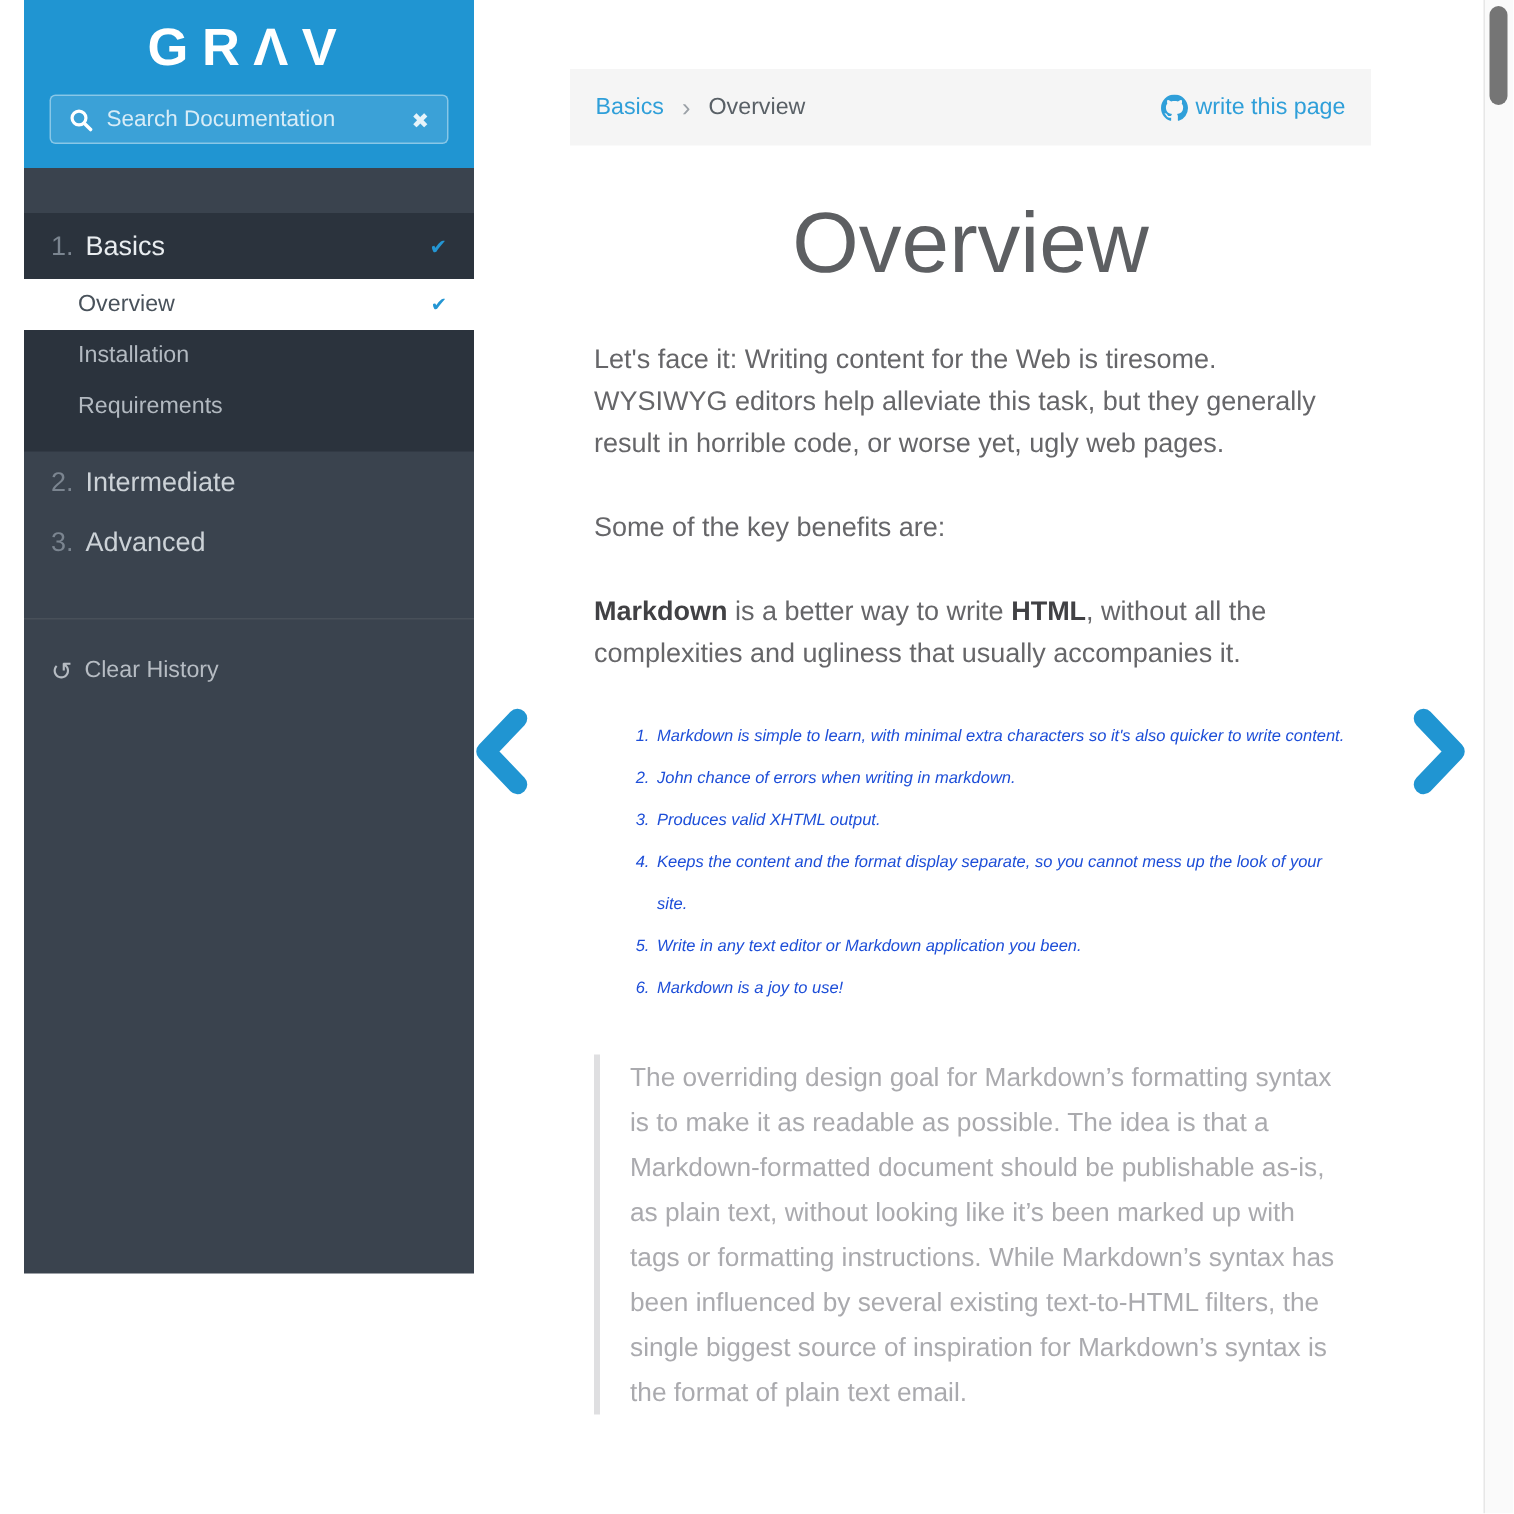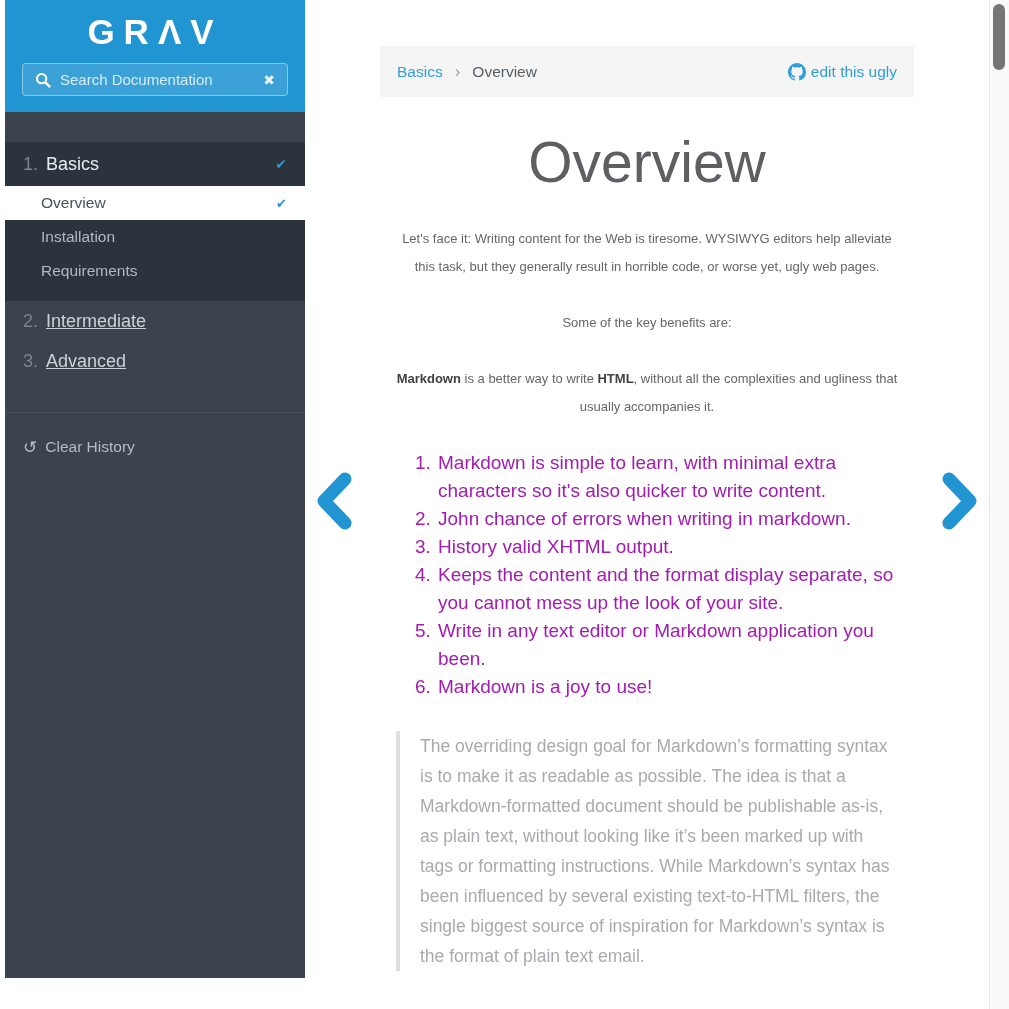--- a/index.html
+++ b/index.html
@@ -6,22 +6,22 @@
   html, body { width: 1009px; height: 1009px; }
   body {
     position: relative;
     overflow: hidden;
     background: #ffffff;
     font-family: "Liberation Sans", "DejaVu Sans", sans-serif;
   }
 
   
   .sidebar {
-    position: absolute; left: 5px; top: 0;
-    width: 300px; height: 978px;
+    position: absolute; left: 16px; top: 0;
+    width: 300px; height: 849px;
     background: #3a434e;
   }
   .sidebar-header {
     height: 112px;
     background: #2095d2;
     padding-top: 13px;
   }
   .logo {
     text-align: center;
     color: #ffffff;
@@ -67,21 +67,21 @@
   .chapter-row {
     height: 44px;
     display: flex;
     align-items: center;
     padding: 0 18px;
     cursor: pointer;
   }
   .chapter-row .num { color: #7b8590; font-size: 18px; margin-right: 8px; }
   .chapter-row .label { color: #e9edf0; font-size: 18px; }
   .chapter-row.inactive { height: 40px; }
-  .chapter-row.inactive .label { color: #ccd2d7; text-decoration: underline; }
+  .chapter-row.inactive .label { color: #ccd2d7; }
   .check { margin-left: auto; color: #2496d3; font-size: 14px; }
   .sub-item {
     height: 34px;
     display: flex;
     align-items: center;
     padding: 0 18px 0 36px;
     color: #b2b9c0;
     font-size: 15.5px;
     cursor: pointer;
   }
@@ -134,33 +134,33 @@
     text-align: center;
     font-size: 57px;
     line-height: 68px;
     font-weight: 500;
     color: #5d5f62;
   }
 
   .main p {
     margin: 28px 16px 0 16px;
     color: #666669;
-    font-size: 13px;
+    font-size: 18px;
     line-height: 28px;
-    text-align: center;
   }
   .main p.first { margin-top: 29px; }
   .main p strong { color: #414144; }
 
   .benefits {
     margin: 28px 16px 0 16px;
     padding-left: 40px;
-    color: #a21caf;
-    font-size: 19px;
+    color: #1d4ed8;
+    font-size: 11px;
     line-height: 28px;
+    font-style: italic;
   }
   .benefits li { padding-left: 2px; }
 
   blockquote {
     margin: 30px 16px 0 16px;
     border-left: 4px solid #dfdfe1;
     padding-left: 20px;
     color: #aaaaae;
     font-size: 17.5px;
     line-height: 30px;
@@ -245,36 +245,36 @@
 
 <main class="main">
   <div class="breadcrumb-bar">
     <span class="crumb-link">Basics</span>
     <span class="crumb-sep">›</span>
     <span class="crumb-current">Overview</span>
     <span class="edit-link">
       <svg width="18" height="18" viewBox="0 0 16 16">
         <path fill="#2f9fd9" d="M8 0C3.58 0 0 3.58 0 8c0 3.54 2.29 6.53 5.47 7.59.4.07.55-.17.55-.38 0-.19-.01-.82-.01-1.49-2.01.37-2.53-.49-2.69-.94-.09-.23-.48-.94-.82-1.13-.28-.15-.68-.52-.01-.53.63-.01 1.08.58 1.23.82.72 1.21 1.87.87 2.33.66.07-.52.28-.87.51-1.07-1.78-.2-3.64-.89-3.64-3.95 0-.87.31-1.59.82-2.15-.08-.2-.36-1.02.08-2.12 0 0 .67-.21 2.2.82.64-.18 1.32-.27 2-.27s1.36.09 2 .27c1.53-1.04 2.2-.82 2.2-.82.44 1.1.16 1.92.08 2.12.51.56.82 1.27.82 2.15 0 3.07-1.87 3.75-3.65 3.95.29.25.54.73.54 1.48 0 1.07-.01 1.93-.01 2.2 0 .21.15.46.55.38A8.01 8.01 0 0 0 16 8c0-4.42-3.58-8-8-8z"></path>
       </svg>
-      <span>edit this ugly</span>
+      <span>write this page</span>
     </span>
   </div>
 
   <h1 class="page-title">Overview</h1>
 
   <p class="first">Let's face it: Writing content for the Web is tiresome. WYSIWYG editors help alleviate this task, but they generally result in horrible code, or worse yet, ugly web pages.</p>
 
   <p>Some of the key benefits are:</p>
 
   <p><strong>Markdown</strong><span> is a better way to write </span><strong>HTML</strong><span>, without all the complexities and ugliness that usually accompanies it.</span></p>
 
   <ol class="benefits">
     <li>Markdown is simple to learn, with minimal extra characters so it's also quicker to write content.</li>
     <li>John chance of errors when writing in markdown.</li>
-    <li>History valid XHTML output.</li>
+    <li>Produces valid XHTML output.</li>
     <li>Keeps the content and the format display separate, so you cannot mess up the look of your site.</li>
     <li>Write in any text editor or Markdown application you been.</li>
     <li>Markdown is a joy to use!</li>
   </ol>
 
 
   <blockquote>The overriding design goal for Markdown’s formatting syntax is to make it as readable as possible. The idea is that a Markdown-formatted document should be publishable as-is, as plain text, without looking like it’s been marked up with tags or formatting instructions. While Markdown’s syntax has been influenced by several existing text-to-HTML filters, the single biggest source of inspiration for Markdown’s syntax is the format of plain text email.</blockquote>
 </main>
 
 <div class="pager pager-prev">

